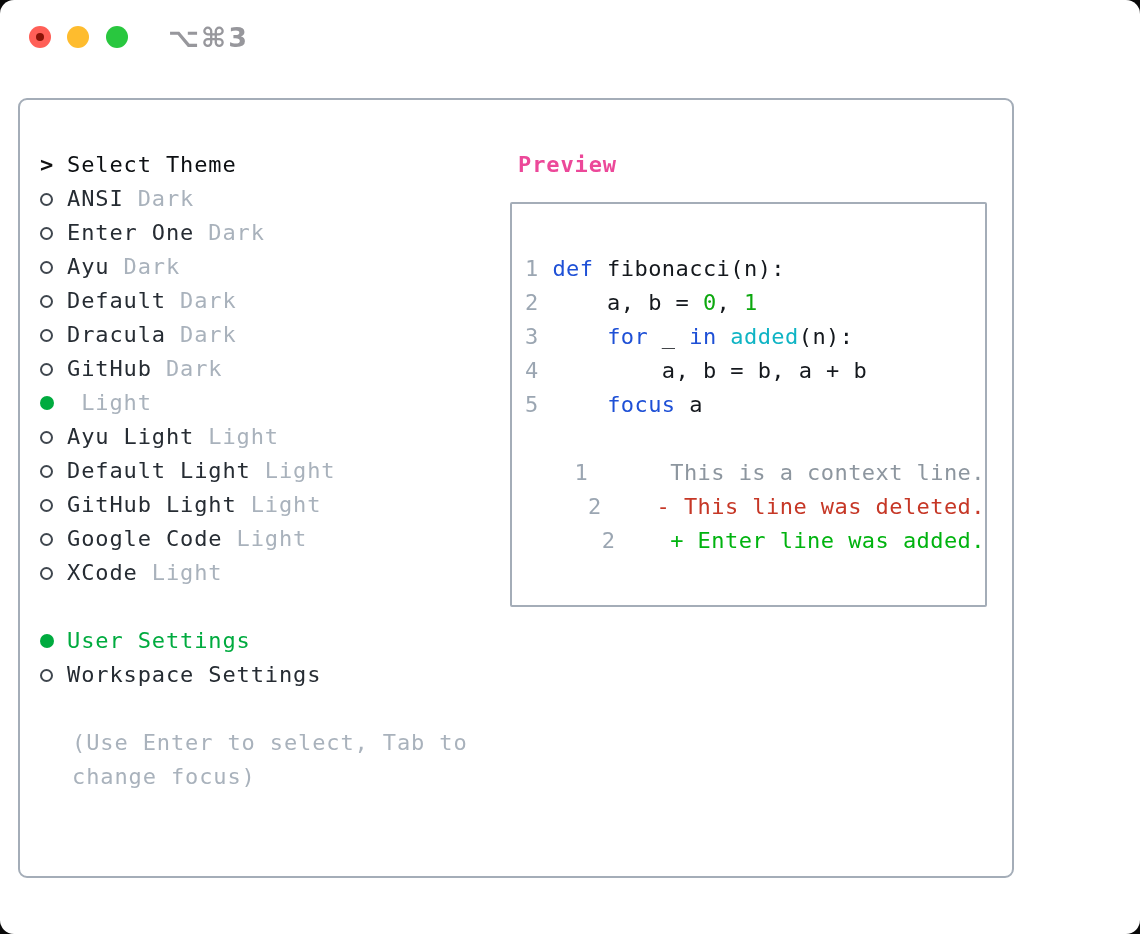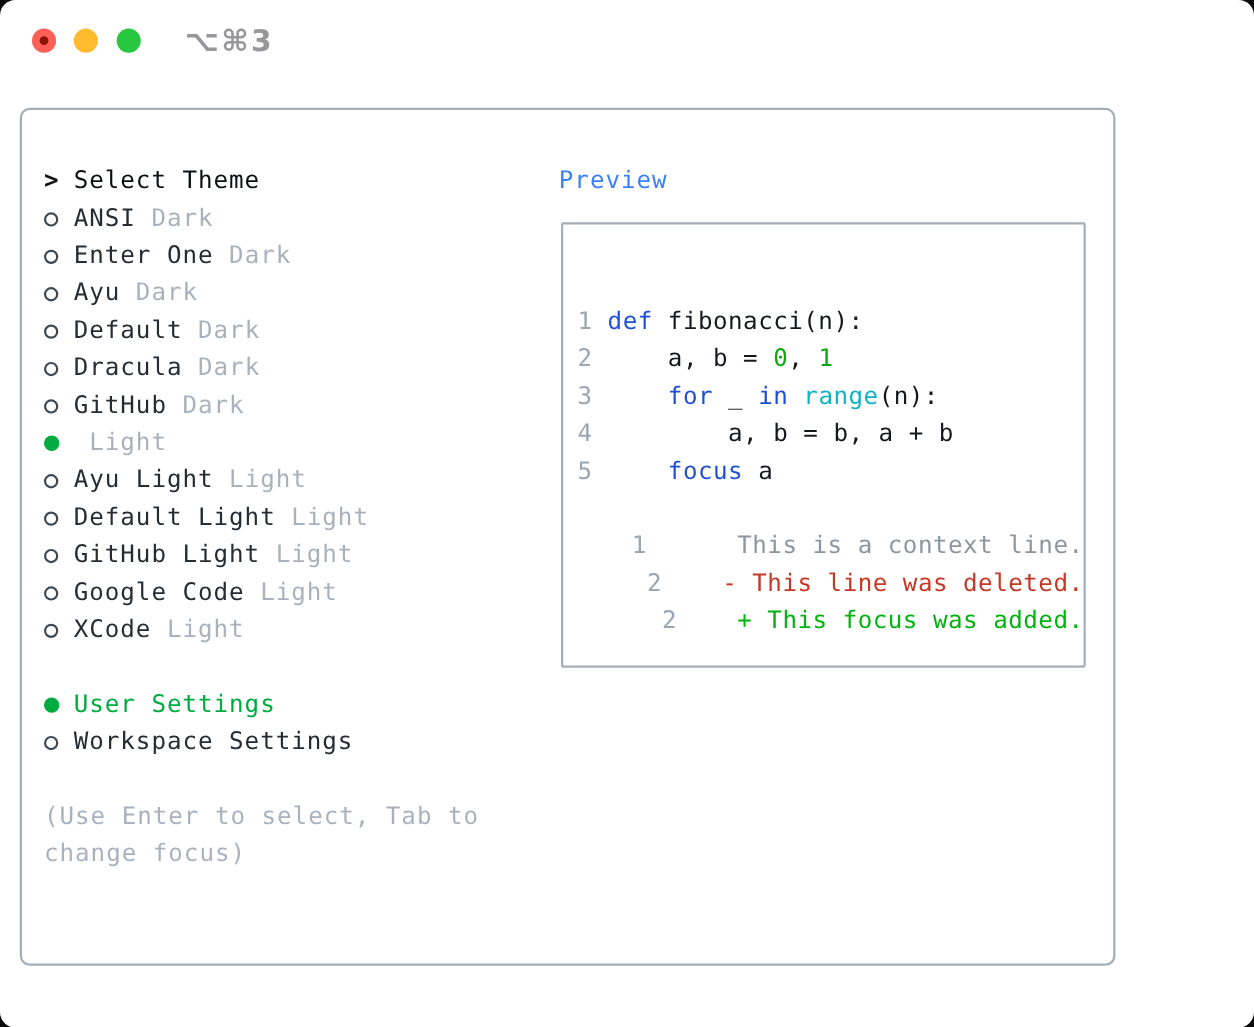--- a/index.html
+++ b/index.html
@@ -52,32 +52,32 @@
   }
   .radio.sel{width:14px;height:14px;border:none;background:var(--c-sel,#00ab3f);}
   .hdr{font-weight:normal;color:#0c0f12;}
   .t-name{color:var(--c-ink,#262c33);}
   .t-name.sel{color:var(--c-sel,#00ab3f);}
   .t-variant{color:var(--c-dim,#a9b2bc);}
   .opt-label{color:var(--c-ink,#262c33);}
   .opt-label.sel{color:var(--c-sel,#00ab3f);}
   .hint{
     margin-top:0;white-space:pre-line;
-    color:var(--c-hint,#a9b2bc);font-size:22px;line-height:34px;letter-spacing:.04em;
+    color:var(--c-hint,#a9b2bc);font-size:22px;line-height:34px;letter-spacing:.04em;margin-left:32px;
   }
   
   .preview-header{
-    position:absolute;left:488px;top:48px;height:34px;line-height:34px;
-    font-size:22px;font-weight:normal;color:#3b82f6;letter-spacing:.04em;
+    position:absolute;left:498px;top:48px;height:34px;line-height:34px;
+    font-size:22px;font-weight:bold;color:#ec4899;letter-spacing:.04em;
   }
   .preview-box{
     position:absolute;left:490px;top:102px;width:477px;height:405px;
     border:2px solid var(--c-border,#a4adb8);border-radius:2px;
     box-sizing:border-box;background:#fff;
-    padding:72px 0 0 13px;overflow:hidden;
+    padding:48px 0 0 13px;overflow:hidden;
   }
   .code-line{height:34px;line-height:34px;white-space:pre;font-size:22px;letter-spacing:.02em;}
   .diff-block{margin-top:34px;text-align:right;}
   .tok-ln{color:var(--c-ln,#9ba6b2);}
   .tok-pl{color:var(--c-pl,#14181d);}
   .tok-kw{color:var(--c-kw,#1e50d6);}
   .tok-fn{color:var(--c-fn,#0fb4c4);}
   .tok-num{color:var(--c-num,#0ca80f);}
   .tok-ctx{color:var(--c-ctx,#8d969f);}
   .tok-del{color:var(--c-del,#c63726);}
@@ -127,25 +127,25 @@
       <div class="hint">(Use Enter to select, Tab to
 change focus)</div>
     </div>
 
     <div class="preview-header">Preview</div>
 
     <div class="preview-box">
       <div id="code-block">
           <div class="code-line"><span class="tok-ln">1</span><span class="tok-pl"> </span><span class="tok-kw">def</span><span class="tok-pl"> fibonacci(n):</span></div>
           <div class="code-line"><span class="tok-ln">2</span><span class="tok-pl">     a, b = </span><span class="tok-num">0</span><span class="tok-pl">, </span><span class="tok-num">1</span></div>
-          <div class="code-line"><span class="tok-ln">3</span><span class="tok-pl">     </span><span class="tok-kw">for</span><span class="tok-pl"> _ </span><span class="tok-kw">in</span><span class="tok-pl"> </span><span class="tok-fn">range</span><span class="tok-pl">(n):</span></div>
+          <div class="code-line"><span class="tok-ln">3</span><span class="tok-pl">     </span><span class="tok-kw">for</span><span class="tok-pl"> _ </span><span class="tok-kw">in</span><span class="tok-pl"> </span><span class="tok-fn">added</span><span class="tok-pl">(n):</span></div>
           <div class="code-line"><span class="tok-ln">4</span><span class="tok-pl">         a, b = b, a + b</span></div>
           <div class="code-line"><span class="tok-ln">5</span><span class="tok-pl">     </span><span class="tok-kw">focus</span><span class="tok-pl"> a</span></div>
         </div>
       <div id="diff-block" class="diff-block">
           <div class="code-line"><span class="tok-ln">1</span><span class="tok-pl">      </span><span class="tok-ctx">This is a context line.</span></div>
           <div class="code-line"><span class="tok-ln">2</span><span class="tok-pl">    </span><span class="tok-del">- This line was deleted.</span></div>
-          <div class="code-line"><span class="tok-ln">2</span><span class="tok-pl">    </span><span class="tok-add">+ This focus was added.</span></div>
+          <div class="code-line"><span class="tok-ln">2</span><span class="tok-pl">    </span><span class="tok-add">+ Enter line was added.</span></div>
         </div>
     </div>
 
   </div>
 </div>
 
 </body></html>

